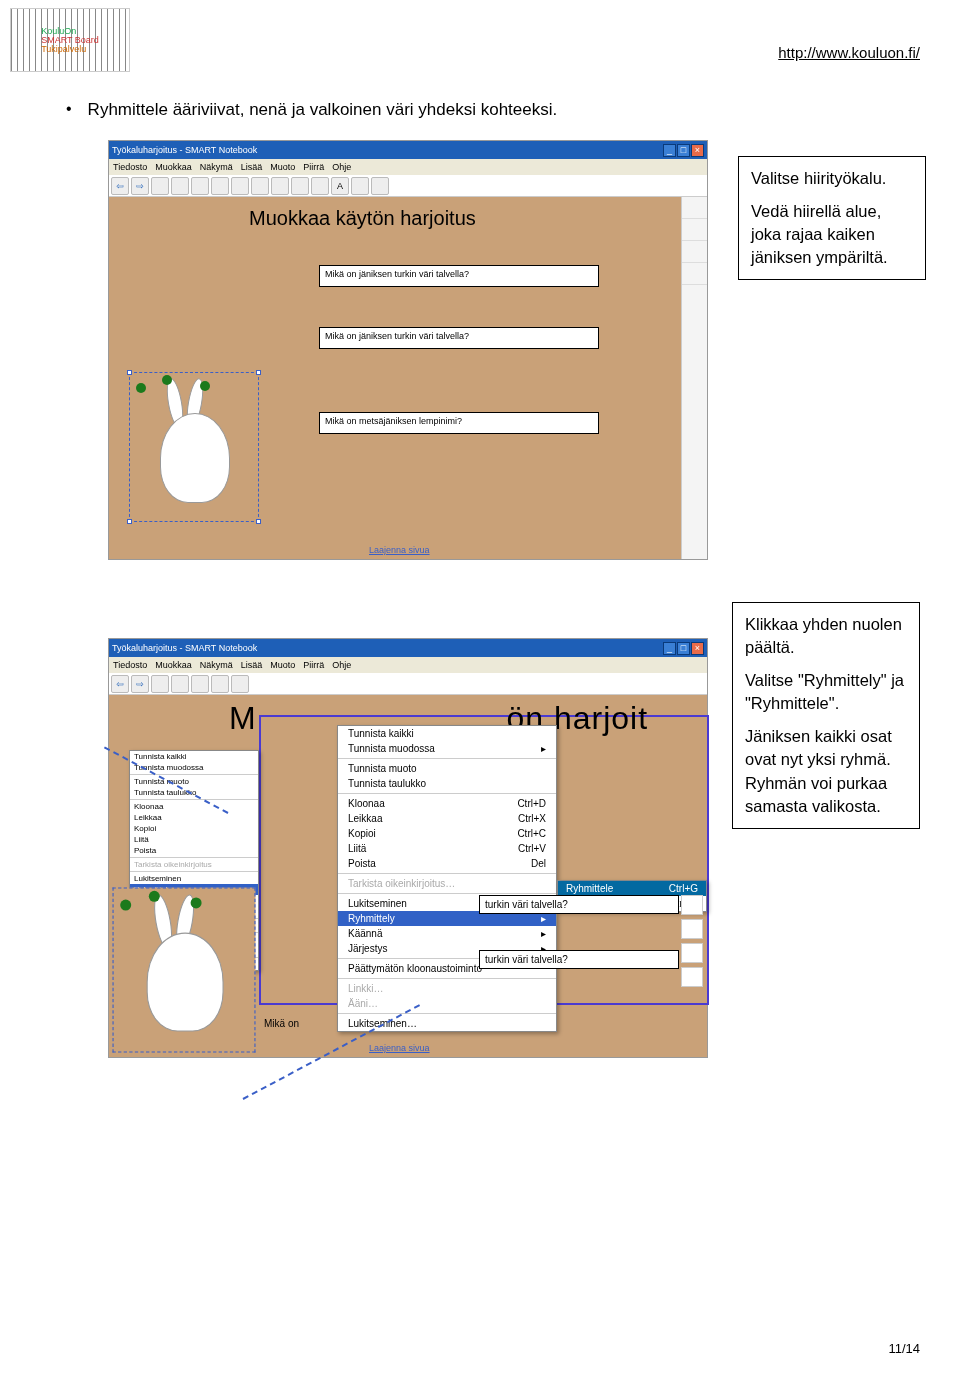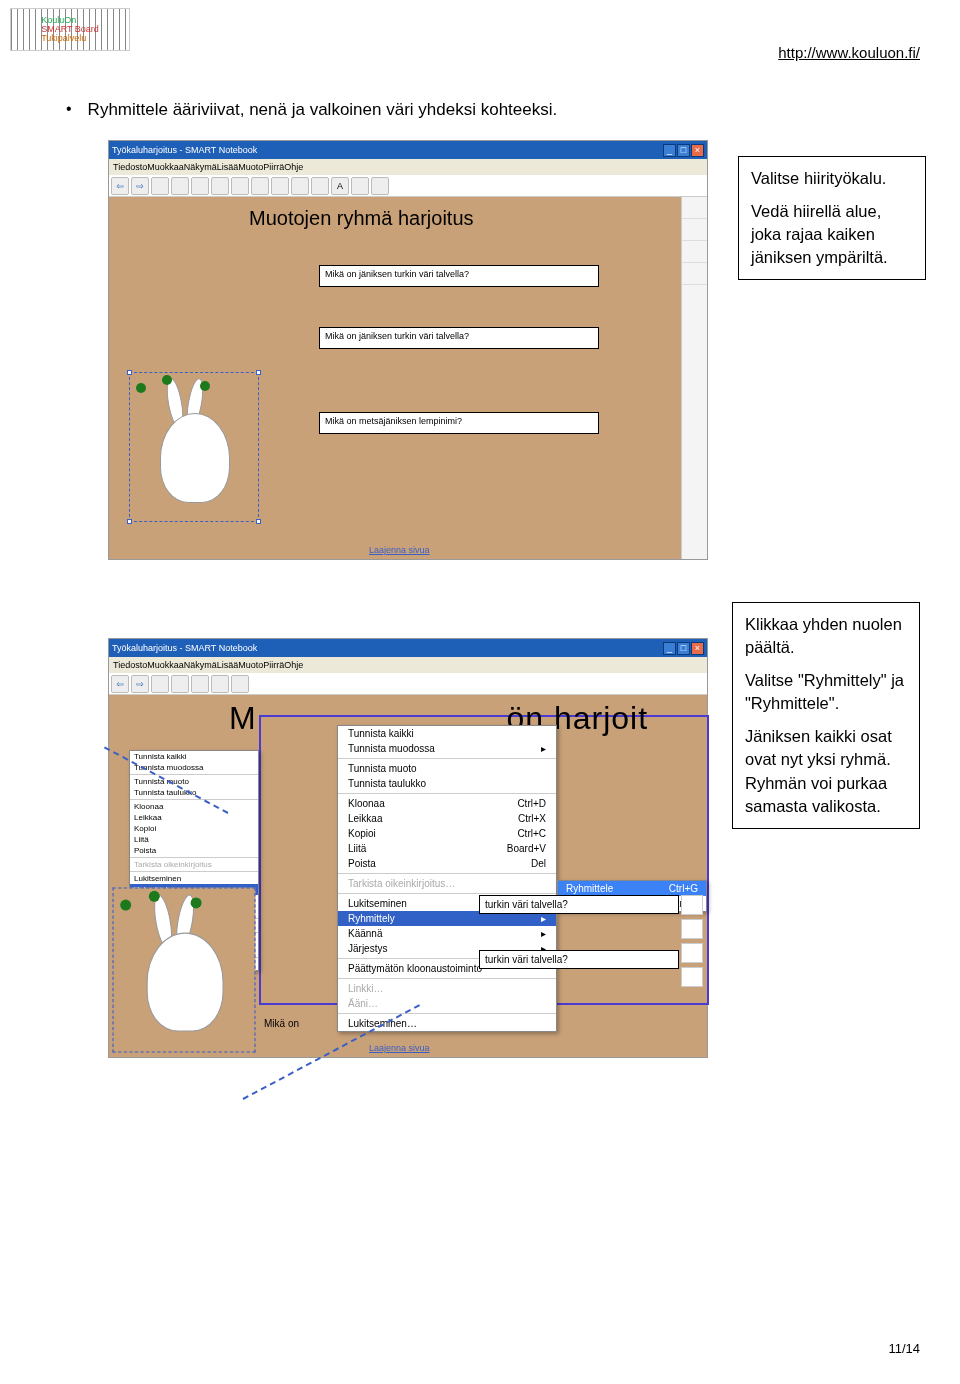--- a/index.html
+++ b/index.html
@@ -8,21 +8,21 @@
     height: 1384px;
     background: #fff;
     font-family: Arial, sans-serif;
     font-size: 14px;
     color: #000;
     position: relative;
   }
   .header-logo {
     position: absolute;
     top: 8px; left: 10px;
-    width: 120px; height: 43px;
+    width: 120px; height: 64px;
     border: 1px solid #ccc;
     background: repeating-linear-gradient(90deg,#888 0 1px, transparent 1px 6px), #fff;
     display: flex; align-items: center; justify-content: center;
   }
   .header-logo .txt { font-size: 9px; color:#2a5; line-height:1; }
   .url {
     position: absolute; top: 44px; right: 40px;
     text-decoration: underline; color:#000;
     font-size: 15px;
   }
@@ -41,21 +41,21 @@
   #ss1 { top: 140px; left: 108px; width: 600px; height: 420px; }
   .win-titlebar {
     height: 18px; background: #1e5fb7;
     display:flex; align-items:center; justify-content:space-between;
     padding: 0 3px;
   }
   .win-titlebar .t { color:#fff; font-size:9px;text-align:right; }
   .win-titlebar .btns { display:flex; gap:1px; }
   .win-titlebar .btns span { width:13px; height:13px; background:#3a7fd5; border:1px solid #0a3a7a; font-size:9px; color:#fff; text-align:center; line-height:11px;}
   .win-titlebar .btns .close{ background:#e86b4a; }
-  .menubar { height:16px; background:#ece9d8; display:flex; padding:0 4px; font-size:9px; align-items:center; }
+  .menubar { height:16px; background:#ece9d8; display:flex; gap:8px; padding:0 4px; font-size:9px; align-items:center; }
   .toolbar { height:22px; background:#fff; border-bottom:1px solid #ccc; display:flex; gap:2px; padding:2px; align-items:center;}
   .toolbar .tbtn { width:18px; height:18px; background:#eee; border:1px solid #bbb; border-radius:2px; font-size:9px; text-align:center; line-height:16px; }
   .toolbar .arrow-l, .toolbar .arrow-r { color:#1e5fb7; }
   .canvas-area { position:relative; background:#c9a178; height: calc(100% - 56px); }
   .side-toolbox { position:absolute; right:0; top:0; width:26px; height:100%; background:#f4f4f4; border-left:1px solid #ccc; display:flex; flex-direction:column; }
   .side-toolbox .tx { height:22px; border-bottom:1px solid #ddd; }
   .canvas-title { position:absolute; top:10px; left:140px; font-size:20px; color:#000; }
   .q-box { position:absolute; background:#fff; border:1px solid #000; padding:3px 5px; font-size:9px; }
   #ss1 .q1 { top:68px; left:210px; width:280px; height:22px; }
   #ss1 .q2 { top:130px; left:210px; width:280px; height:22px; }
@@ -101,21 +101,21 @@
   .big-menu .row { display:flex; justify-content:space-between; padding:2px 10px; }
   .big-menu .row.hl { background:#3161c6; color:#fff; }
   .big-menu .row .arr::after{ content:'▸'; }
   .big-menu .sep { border-top:1px solid #ccc; height:1px; padding:0; margin:2px 0;}
   .big-menu .dis { color:#aaa; }
   .submenu {
     position:absolute; left:448px; top:185px; width:150px; background:#fff; border:1px solid #888;
     font-size:10px; box-shadow:2px 2px 4px rgba(0,0,0,.3);
   }
   .submenu .row { display:flex; justify-content:space-between; padding:2px 8px;}
-  .submenu .row.hl { background:#3b82f6; color:#fff; }
+  .submenu .row.hl { background:#0369a1; color:#fff; }
   .big-sel-rect {
     position:absolute; left:150px; top:20px; width:450px; height:290px;
     border:2px solid #4a3ad2; pointer-events:none;
   }
   #ss2 .rabbit { left:10px; top:200px; transform:scale(1.1); }
   .side-icons2 { position:absolute; right:2px; top:200px; width:24px; display:flex; flex-direction:column; gap:4px;}
   .side-icons2 span { width:22px;height:20px;border:1px solid #ccc; background:#fff; }
   .dash-line {
     position:absolute; border-top:2px dashed #3a5fc7;
     transform-origin: left center;
@@ -175,21 +175,21 @@
     <span class="tbtn"></span>
     <span class="tbtn"></span>
     <span class="tbtn"></span>
     <span class="tbtn"></span>
     <span class="tbtn"></span>
     <span class="tbtn">A</span>
     <span class="tbtn"></span>
     <span class="tbtn"></span>
   </div>
   <div class="canvas-area">
-    <div class="canvas-title">Muotojen ryhmä harjoitus</div>
+    <div class="canvas-title">Muokkaa käytön harjoitus</div>
     <div class="q-box q1">Mikä on jäniksen turkin väri talvella?</div>
     <div class="q-box q2">Mikä on jäniksen turkin väri talvella?</div>
     <div class="q-box q3">Mikä on metsäjäniksen lempinimi?</div>
     <div class="rabbit">
       <div class="ear1"></div>
       <div class="ear2"></div>
       <div class="body"></div>
       <div class="dot1"></div>
       <div class="dot2"></div>
       <div class="dot3"></div>
@@ -299,21 +299,21 @@
       <div class="row">
           <span>Leikkaa</span>
           <span>Ctrl+X</span>
         </div>
       <div class="row">
           <span>Kopioi</span>
           <span>Ctrl+C</span>
         </div>
       <div class="row">
           <span>Liitä</span>
-          <span>Board+V</span>
+          <span>Ctrl+V</span>
         </div>
       <div class="row">
           <span>Poista</span>
           <span>Del</span>
         </div>
       <div class="sep"></div>
       <div class="row dis">
           <span>Tarkista oikeinkirjoitus…</span>
         </div>
       <div class="sep"></div>

